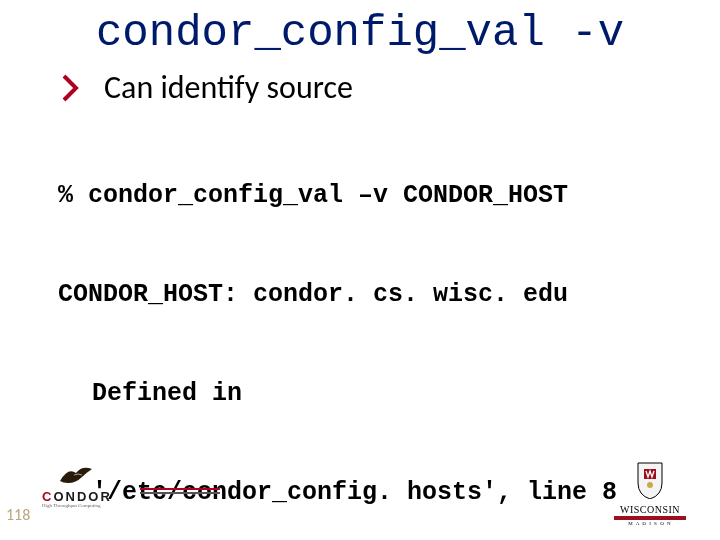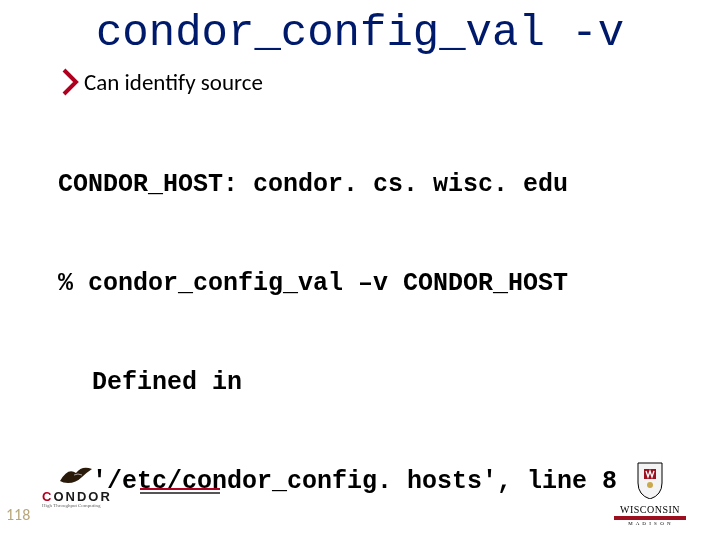--- a/index.html
+++ b/index.html
@@ -32,23 +32,23 @@
     margin-top: 10px;
     margin-left: 62px;
   }
   .chevron {
     width: 20px;
     height: 28px;
     flex: 0 0 auto;
   }
   .bullet-text {
     font-family: Calibri, "Segoe UI", Arial, sans-serif;
-    font-size: 23px;
-    color: #000;
-    margin-left: 2px;
+    font-size: 32px;
+    color: #000;
+    margin-left: 22px;
     font-weight: 500;
   }
   .code-block {
     font-family: "Courier New", Courier, monospace;
     font-weight: bold;
     font-size: 25px;
     color: #000;
     margin-left: 58px;
     margin-right: 40px;
     margin-top: 6px;
@@ -151,22 +151,22 @@
   <div class="title">condor_config_val -v</div>
 
   <div class="bullet-row">
     <svg class="chevron" viewBox="0 0 20 28">
       <path d="M2 2 L14 14 L2 26" stroke="#b00020" stroke-width="4" fill="none" stroke-linecap="butt"></path>
     </svg>
     <div class="bullet-text">Can identify source</div>
   </div>
 
   <div class="code-block">
+    <div>% condor_config_val –v CONDOR_HOST</div>
     <div>CONDOR_HOST: condor. cs. wisc. edu</div>
-    <div>% condor_config_val –v CONDOR_HOST</div>
     <span class="code-indent">Defined in</span>
     <span class="code-indent">'/etc/condor_config. hosts', line 8</span>
   </div>
 
   <div class="footer">
 
     <div class="left-logo">
       <svg class="eagle" viewBox="0 0 36 24">
         <path d="M2 18 Q10 4 18 10 Q24 2 34 6 Q28 10 24 14 Q18 20 10 20 Q5 20 2 18 Z" fill="#2a1a0a"></path>
         <path d="M16 12 Q20 10 24 12" stroke="#fff" stroke-width="0.6" fill="none"></path>

